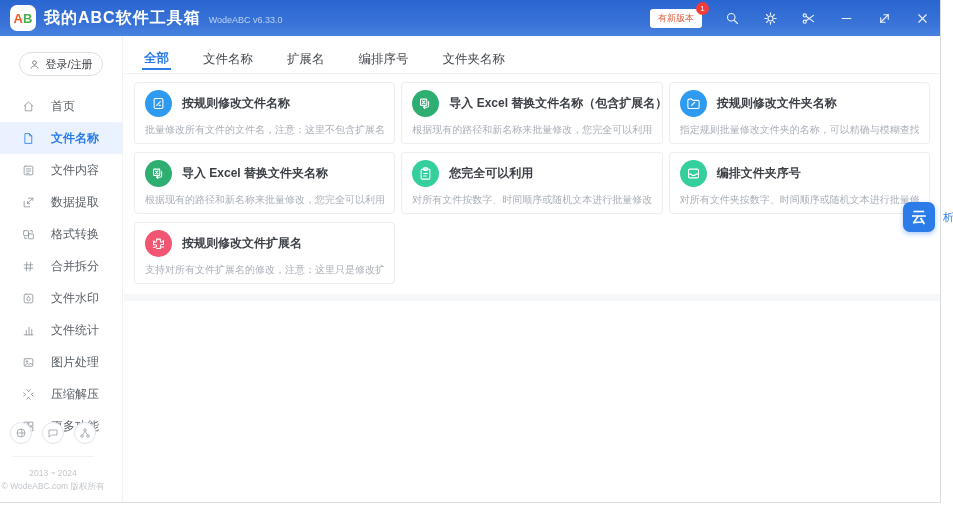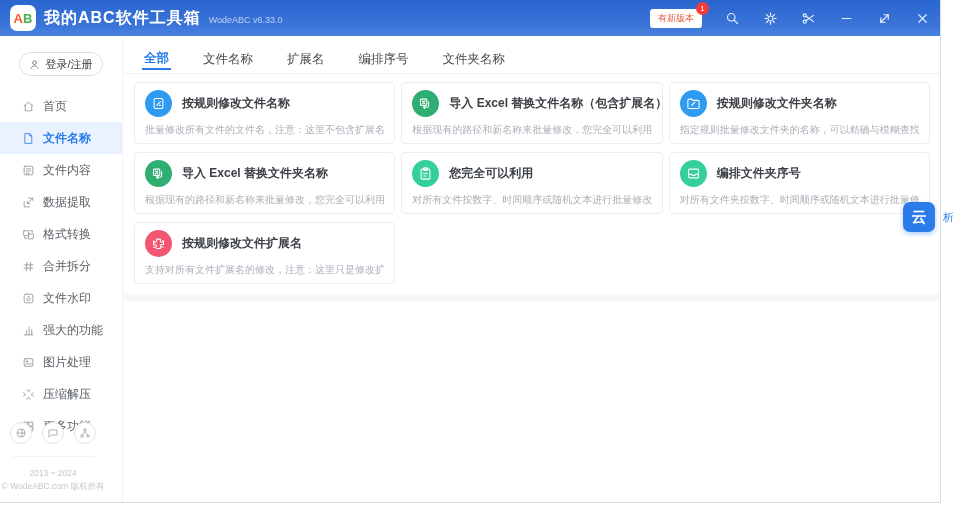--- a/index.html
+++ b/index.html
@@ -25,21 +25,21 @@
   .tb-icon { width:16px; height:16px; display:flex; align-items:center; justify-content:center; cursor:pointer; opacity:.9; }
   .tb-icon svg { stroke:#fff; fill:none; stroke-width:1.8; stroke-linecap:round; stroke-linejoin:round; }
 
   
   .sidebar { position:absolute; left:0; top:36px; bottom:0; width:123px; background:#fff;
              border-right:1px solid #f0f2f4; }
   .login-btn { margin:16px auto 10px auto; width:84px; height:24px; border:1px solid #dcdfe3; border-radius:12px;
                display:flex; align-items:center; justify-content:center; gap:5px; font-size:11px; color:#3a3f45; cursor:pointer; background:#fff; }
   .login-btn svg { stroke:#555; fill:none; stroke-width:1.6; }
   .nav { margin-top:14px; }
-  .nav-item { height:32px; display:flex; align-items:center; gap:8px; padding-left:22px;
+  .nav-item { height:32px; display:flex; align-items:center; gap:16px; padding-left:22px;
               font-size:12px; color:#5a6067; cursor:pointer; }
   .nav-item svg { stroke:#8a9099; fill:none; stroke-width:1.5; stroke-linecap:round; stroke-linejoin:round; flex:0 0 auto; }
   .nav-item.active { background:#e9f2fe; color:#2b7ce9; font-weight:bold; }
   .nav-item.active svg { stroke:#2b7ce9; }
   .sidebar-bottom { position:absolute; left:0; right:16px; bottom:8px; text-align:center; }
   .social-row { display:flex; justify-content:center; gap:10px; margin-bottom:12px; }
   .social-ic { width:22px; height:22px; border-radius:50%; background:#fff; border:1px solid #e3e6ea;
                display:flex; align-items:center; justify-content:center; cursor:pointer; }
   .social-ic svg { stroke:#8a9099; fill:none; stroke-width:1.4; }
   .side-divider { height:1px; background:#f2f3f5; margin:0 12px 10px 12px; }
@@ -202,21 +202,21 @@
           </svg>
         <span>文件水印</span>
       </div>
       <div class="nav-item">
         <svg width="13" height="13" viewBox="0 0 24 24">
             <line x1="4" y1="20" x2="20" y2="20"></line>
             <line x1="8" y1="20" x2="8" y2="12"></line>
             <line x1="13" y1="20" x2="13" y2="6"></line>
             <line x1="18" y1="20" x2="18" y2="10"></line>
           </svg>
-        <span>强大的功能</span>
+        <span>文件统计</span>
       </div>
       <div class="nav-item">
         <svg width="13" height="13" viewBox="0 0 24 24">
             <rect x="4" y="5" width="16" height="14" rx="2"></rect>
             <circle cx="9" cy="10" r="1.5"></circle>
             <path d="M5 18l5-5 3 3 3-3 3 3"></path>
           </svg>
         <span>图片处理</span>
       </div>
       <div class="nav-item">

